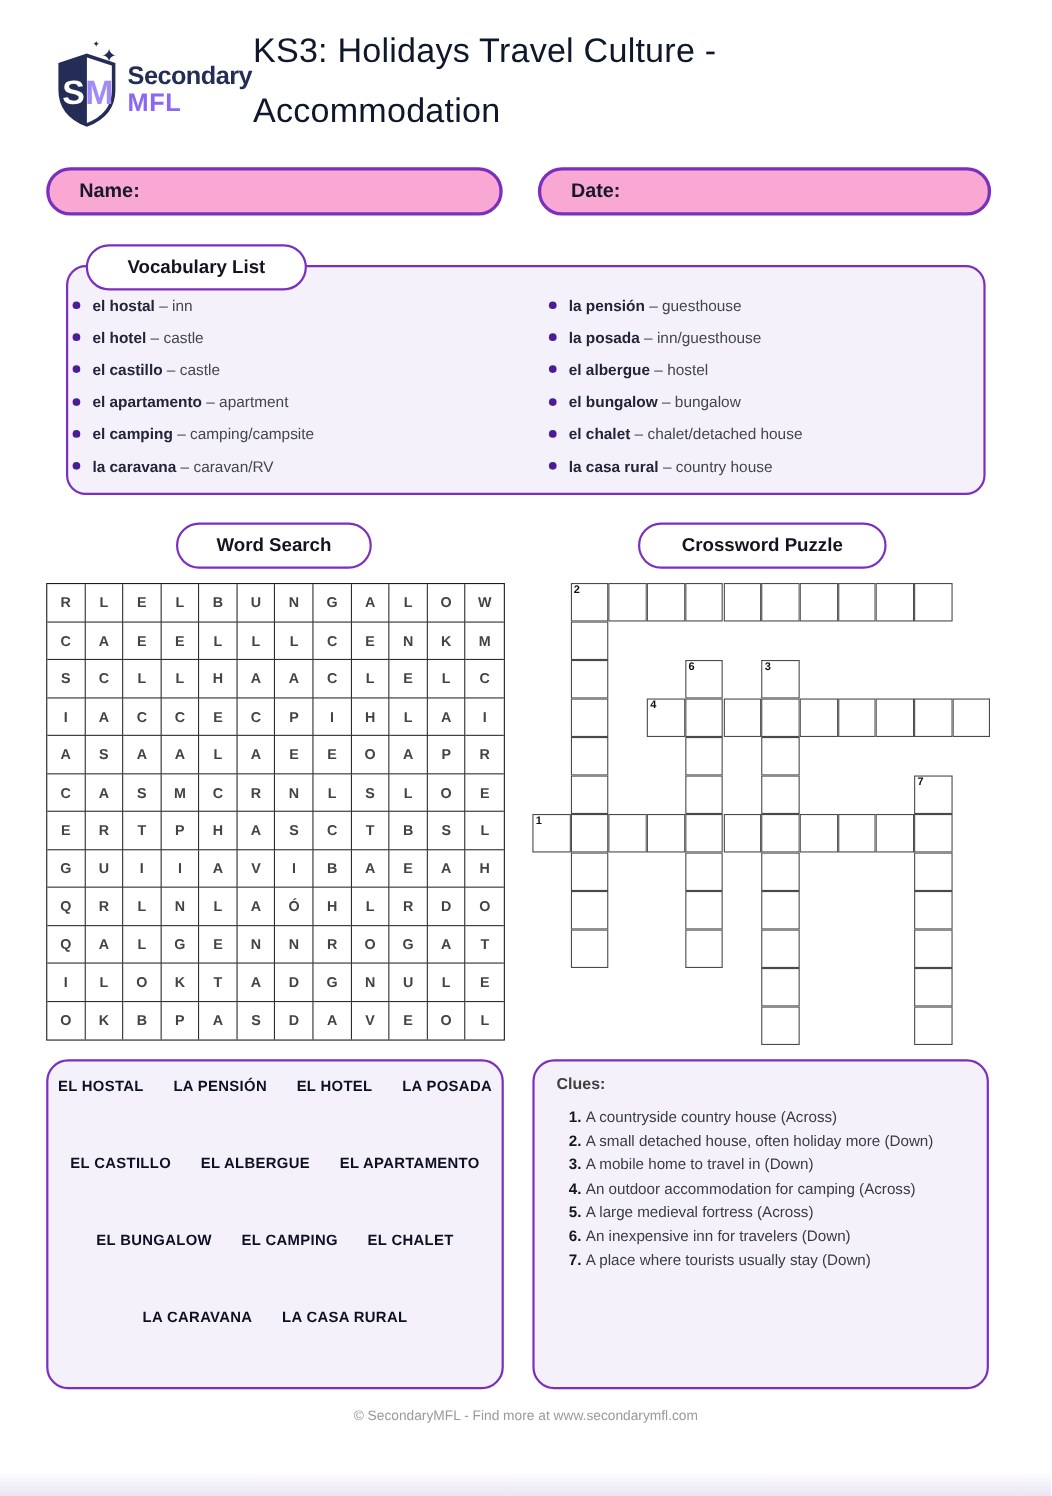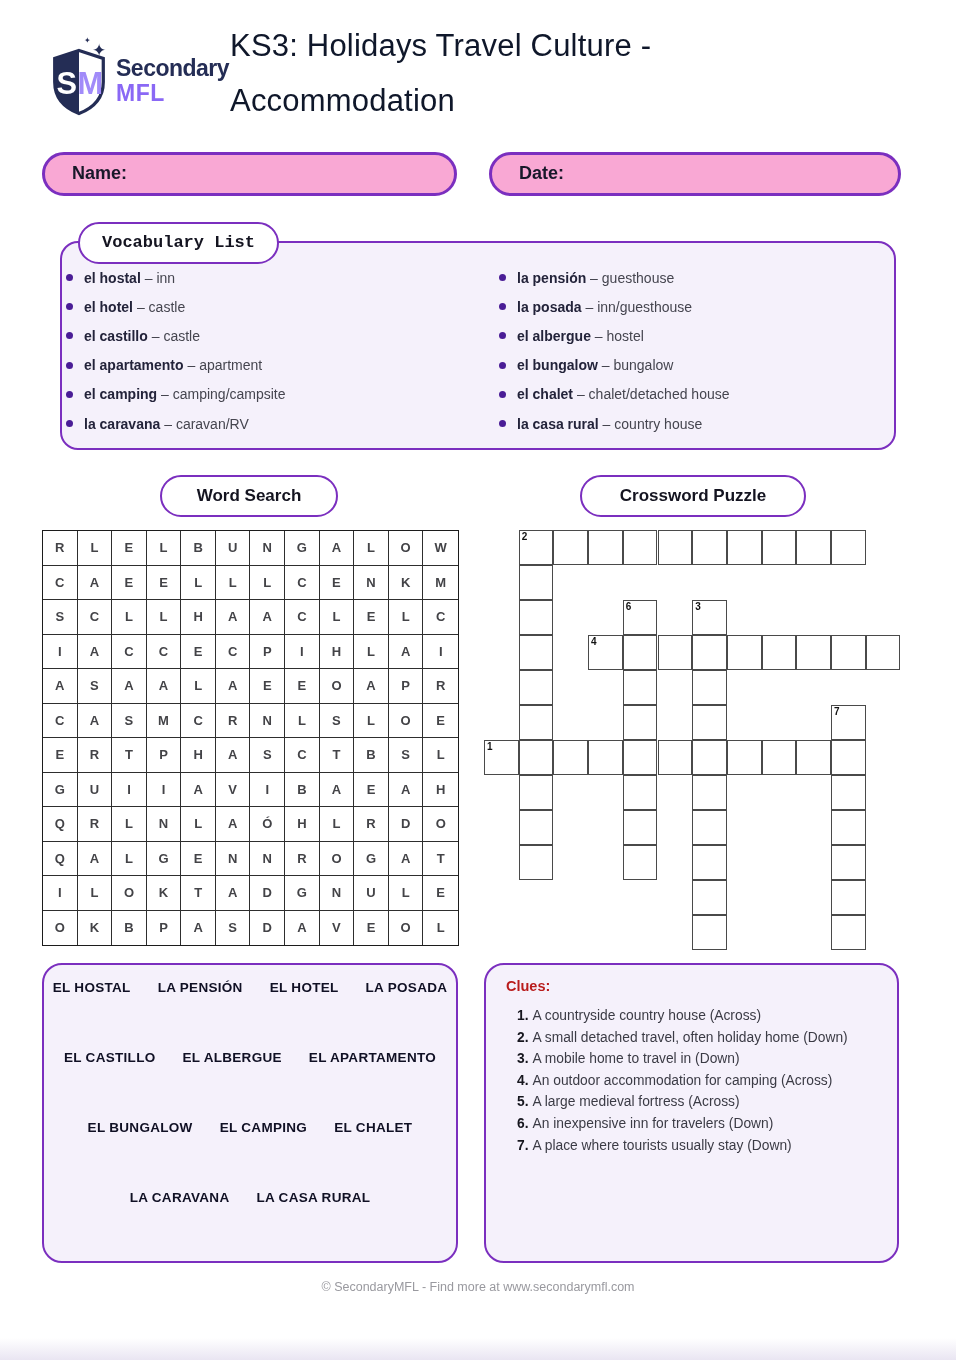--- a/index.html
+++ b/index.html
@@ -23,21 +23,21 @@
          background:#f9a8d4;box-sizing:border-box;}
   .field-name{left:42px;top:152px;width:415px;}
   .field-date{left:489px;top:152px;width:412px;}
   .field-label{position:absolute;left:27px;top:8px;font-size:18px;font-weight:bold;color:#18182a;}
 
   
   .vocab-box{position:absolute;left:60px;top:241px;width:836px;height:209px;background:#F5F1FB;
              border:2.5px solid #7B2FBF;border-radius:18px;box-sizing:border-box;}
   .pill{position:absolute;background:#fff;border:2.5px solid #7B2FBF;border-radius:22px;
         box-sizing:border-box;text-align:center;font-weight:bold;color:#141420;}
-  .vocab-pill{left:78px;top:222px;width:201px;height:42px;font-size:17px;line-height:37px;font-family:Liberation Mono, monospace;}
+  .vocab-pill{left:78px;top:222px;width:201px;height:42px;font-size:17px;line-height:37px;}
   .vocab-list{position:absolute;margin:0;padding:0;list-style:none;top:263px;width:400px;}
   .vocab-list.left{left:66px;}
   .vocab-list.right{left:499px;}
   .vocab-list li{height:29.2px;display:flex;align-items:center;font-size:14px;}
   .bullet{width:7px;height:7px;border-radius:50%;background:#4A1D96;margin-right:11px;flex:0 0 auto;}
   .term{font-weight:bold;color:#23233a;}
   .vsep{color:#45454f;white-space:pre;}
   .def{color:#45454f;}
 
   
@@ -64,21 +64,21 @@
   .words-box{position:absolute;left:42px;top:963px;width:416px;height:300px;background:#F5F1FB;
              border:2.5px solid #7B2FBF;border-radius:20px;box-sizing:border-box;}
   .word-row{position:absolute;left:0;width:100%;height:32px;display:flex;justify-content:center;
             align-items:center;gap:27px;font-size:13.5px;font-weight:bold;color:#101024;
             letter-spacing:0.3px;}
 
   
   .clues-box{position:absolute;left:484px;top:963px;width:415px;height:300px;background:#F5F1FB;
              border:2.5px solid #7B2FBF;border-radius:20px;box-sizing:border-box;
              padding:13px 20px;}
-  .clues-heading{font-size:14.5px;font-weight:bold;color:#b91c1c;margin:0 0 0 0;}
+  .clues-heading{font-size:14.5px;font-weight:bold;color:#404040;margin:0 0 0 0;}
   .clues-list{margin:11px;padding:0;list-style:none;}
   .clues-list li{font-size:13.8px;line-height:21.6px;color:#3b3b45;}
   .clues-list b{color:#16161e;margin-right:4px;}
 
   
   .footer{position:absolute;left:0;top:1280px;width:100%;text-align:center;
           font-size:12.5px;color:#99999f;}
   .bottom-strip{position:absolute;left:0;top:1338px;width:100%;height:22px;
                 background:linear-gradient(#ffffff,#E9E5F2);}
 </style>
@@ -441,21 +441,21 @@
       <div class="word-row" style="top: 216px;">
         <span>LA CARAVANA</span>
         <span>LA CASA RURAL</span>
       </div>
     </div>
 
   <div class="clues-box">
     <p class="clues-heading">Clues:</p>
     <ol class="clues-list" id="clues-list">
         <li><b>1.</b><span>A countryside country house (Across)</span></li>
-        <li><b>2.</b><span>A small detached travel, often holiday home (Down)</span></li>
+        <li><b>2.</b><span>A small detached house, often holiday more (Down)</span></li>
         <li><b>3.</b><span>A mobile home to travel in (Down)</span></li>
         <li><b>4.</b><span>An outdoor accommodation for camping (Across)</span></li>
         <li><b>5.</b><span>A large medieval fortress (Across)</span></li>
         <li><b>6.</b><span>An inexpensive inn for travelers (Down)</span></li>
         <li><b>7.</b><span>A place where tourists usually stay (Down)</span></li>
       </ol>
   </div>
 
   <div class="footer">© SecondaryMFL - Find more at www.secondarymfl.com</div>
   <div class="bottom-strip"></div>

